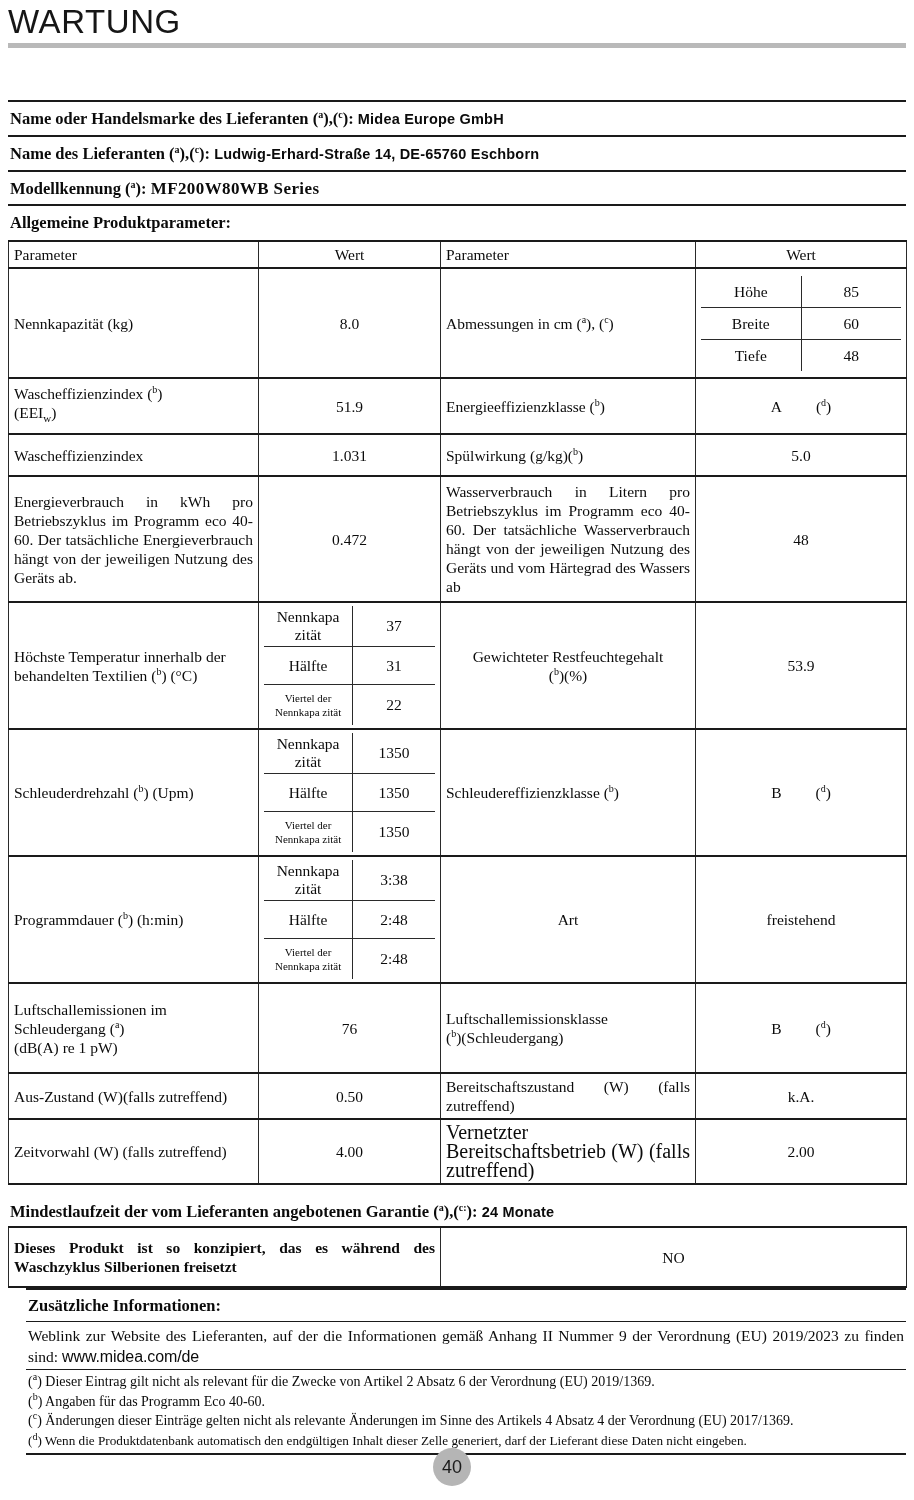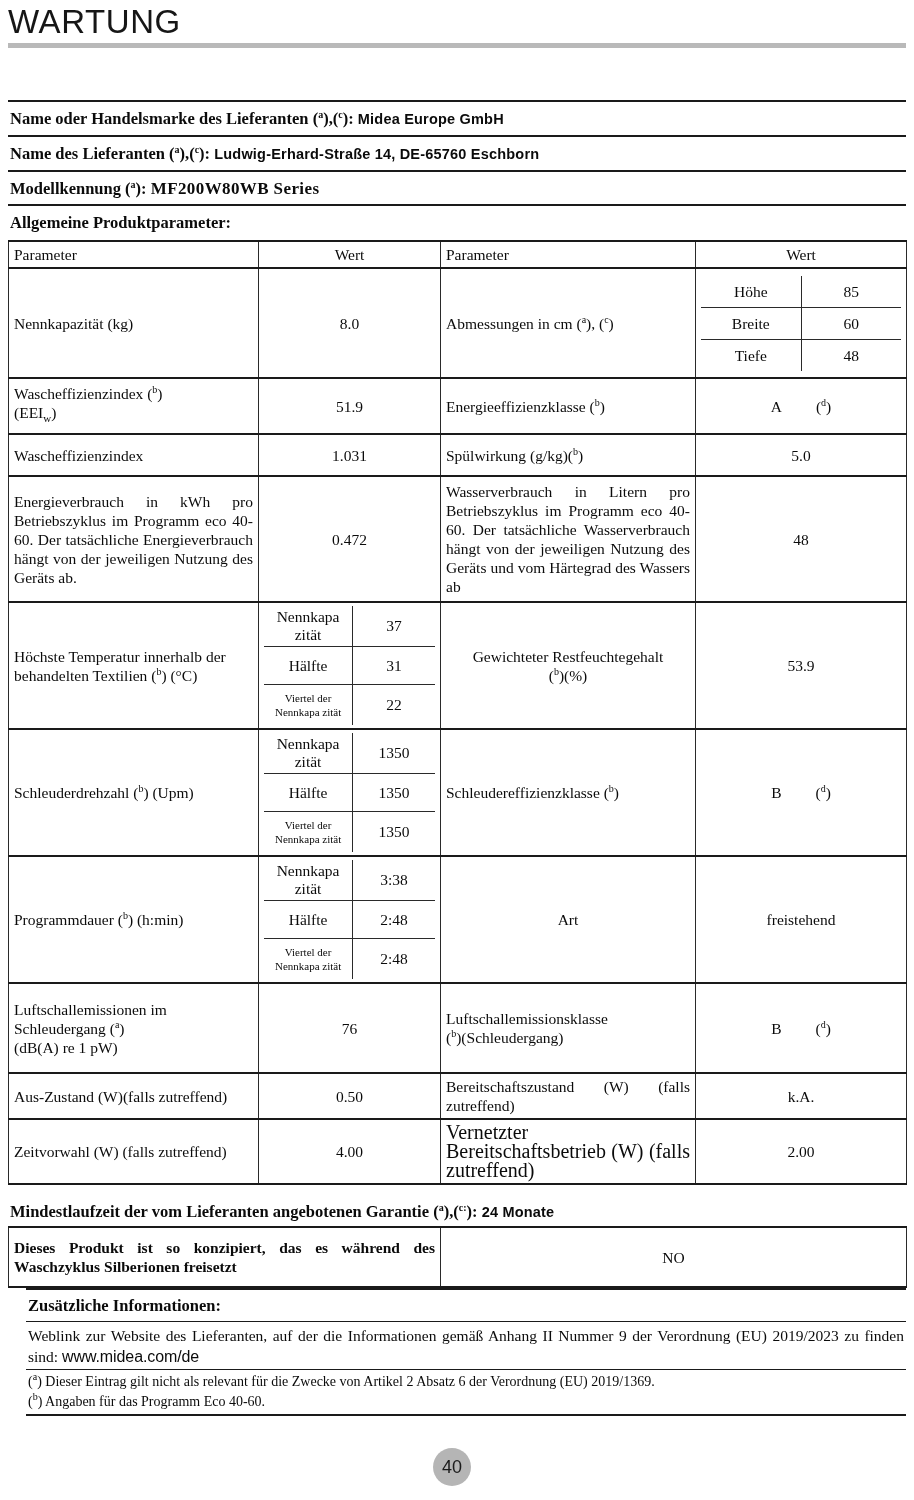--- a/index.html
+++ b/index.html
@@ -451,17 +451,19 @@
 
   <div class="addl">
     <div class="hdr">Zusätzliche Informationen:</div>
     <div class="weblink">
       <span>Weblink zur Website des Lieferanten, auf der die Informationen gemäß Anhang II Nummer 9 der Verordnung (EU) 2019/2023 zu finden sind:</span>
       <span class="url">www.midea.com/de</span>
     </div>
     <div class="fnotes">
       <div>(<sup class="fn">a</sup>) <span>Dieser Eintrag gilt nicht als relevant für die Zwecke von Artikel 2 Absatz 6 der Verordnung (EU) 2019/1369.</span></div>
       <div>(<sup class="fn">b</sup>) <span>Angaben für das Programm Eco 40-60.</span></div>
+      <div>(<sup class="fn">c</sup>) <span>Änderungen dieser Einträge gelten nicht als relevante Änderungen im Sinne des Artikels 4 Absatz 4 der Verordnung (EU) 2017/1369.</span></div>
+      <div style="font-size:13.2px">(<sup class="fn">d</sup>) <span>Wenn die Produktdatenbank automatisch den endgültigen Inhalt dieser Zelle generiert, darf der Lieferant diese Daten nicht eingeben.</span></div>
     </div>
   </div>
 </div>
 
 <div class="pagenum">40</div>
 
 </body></html>

